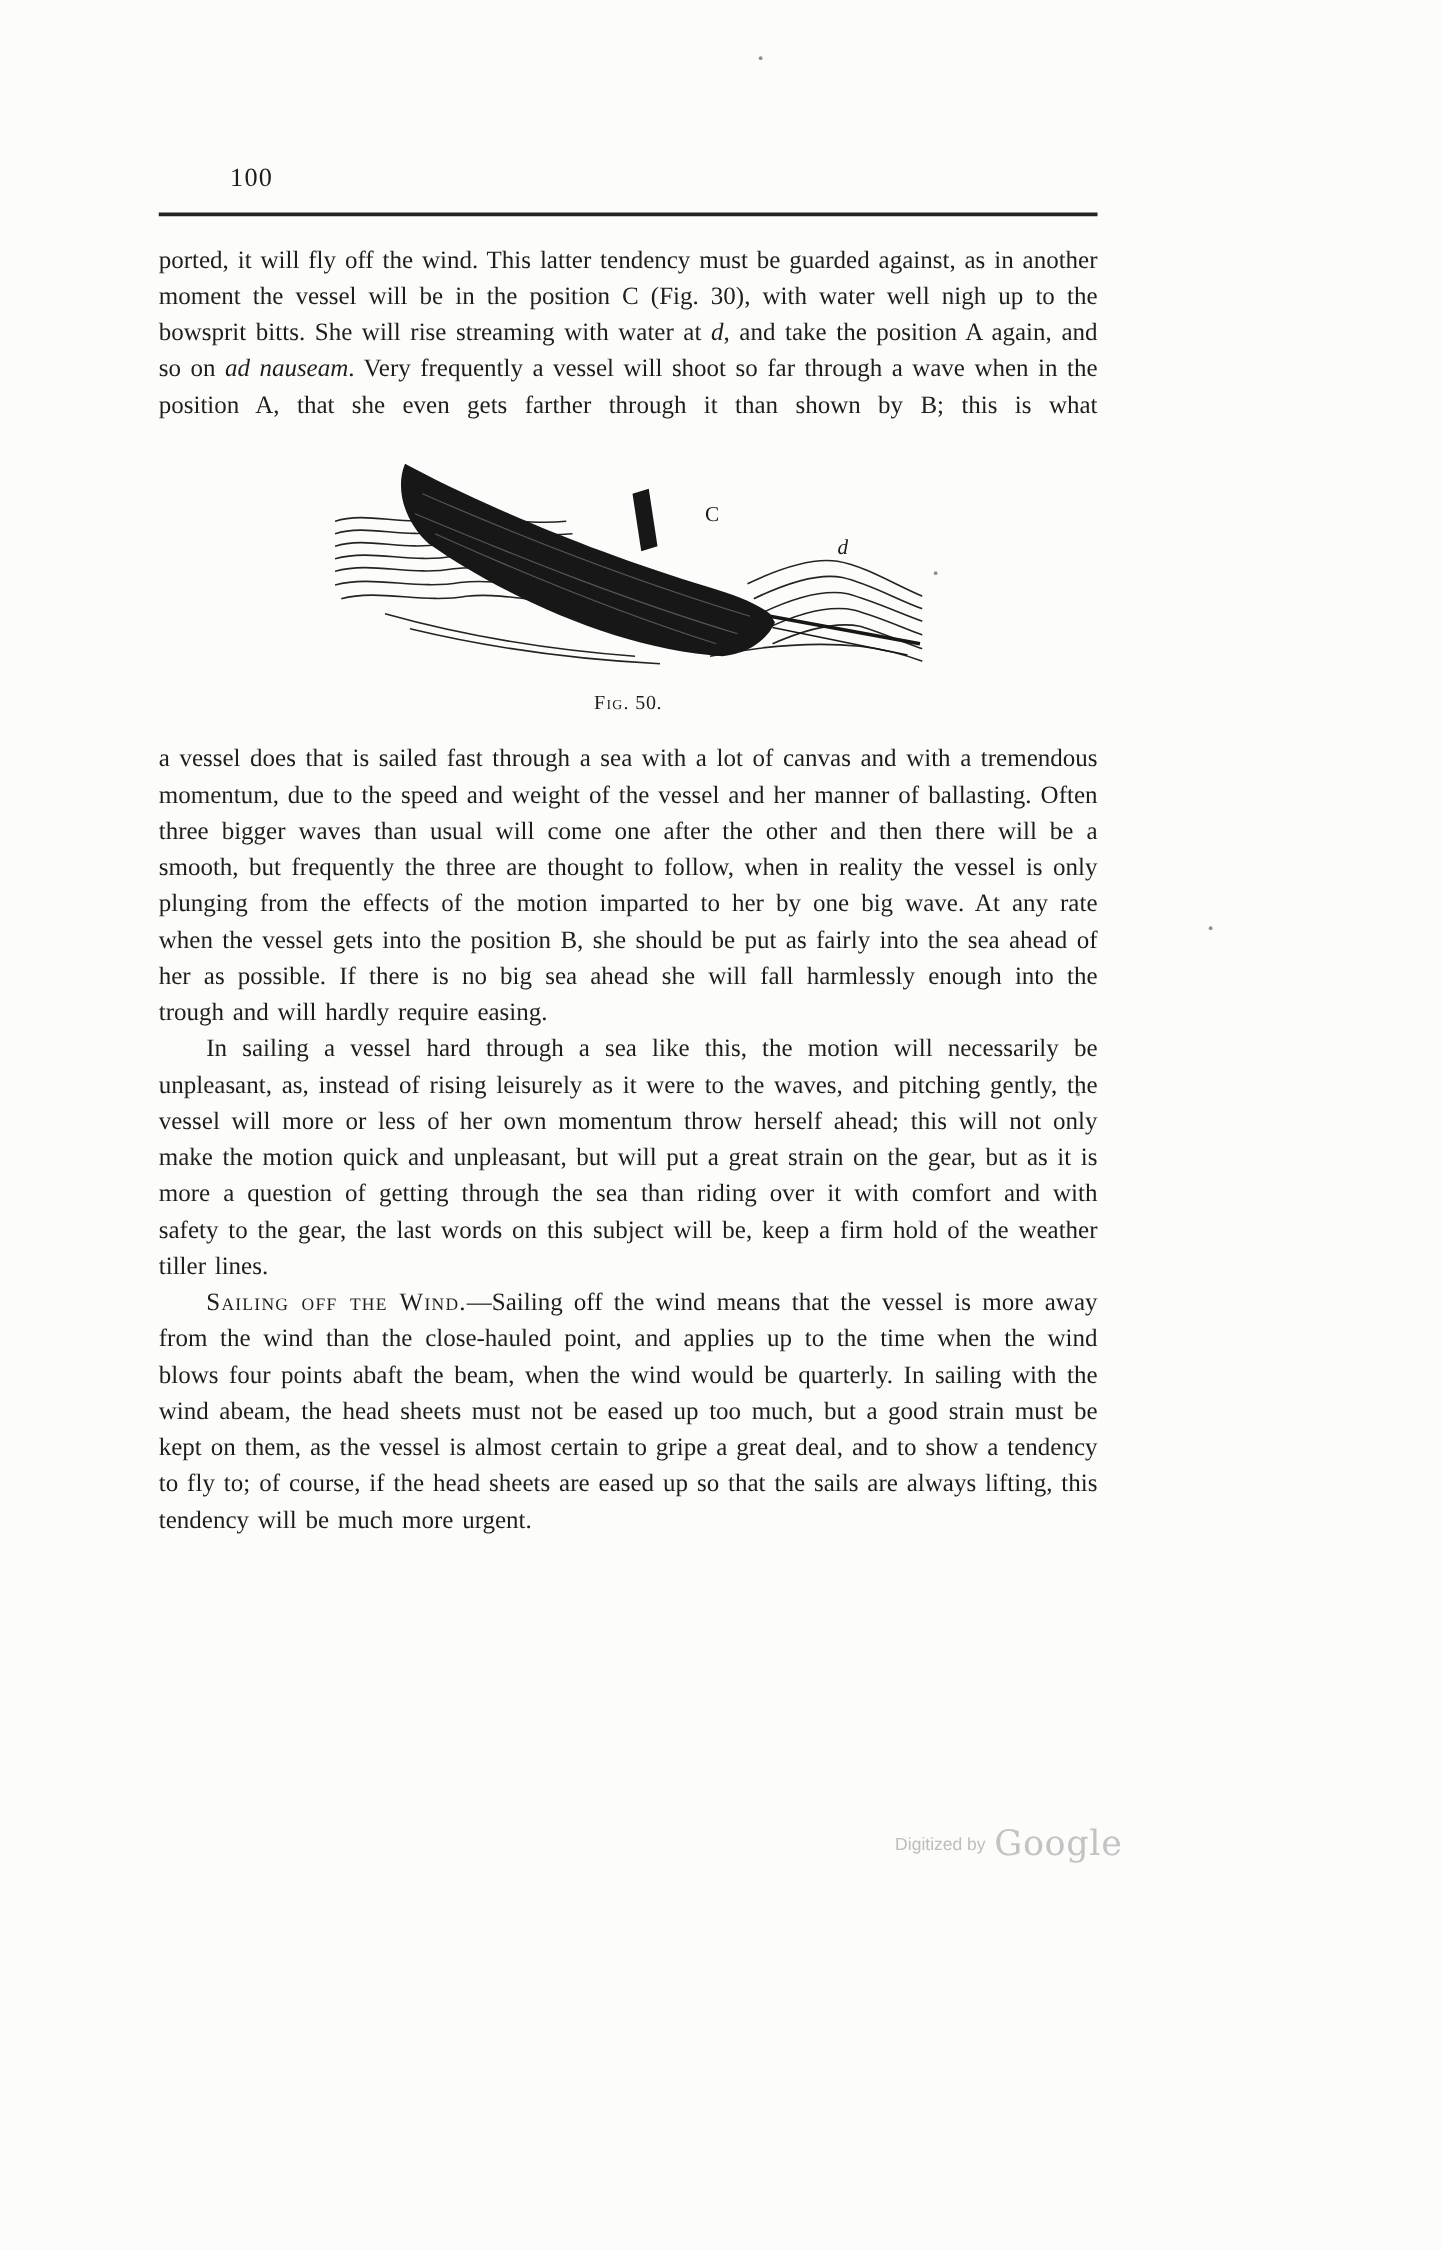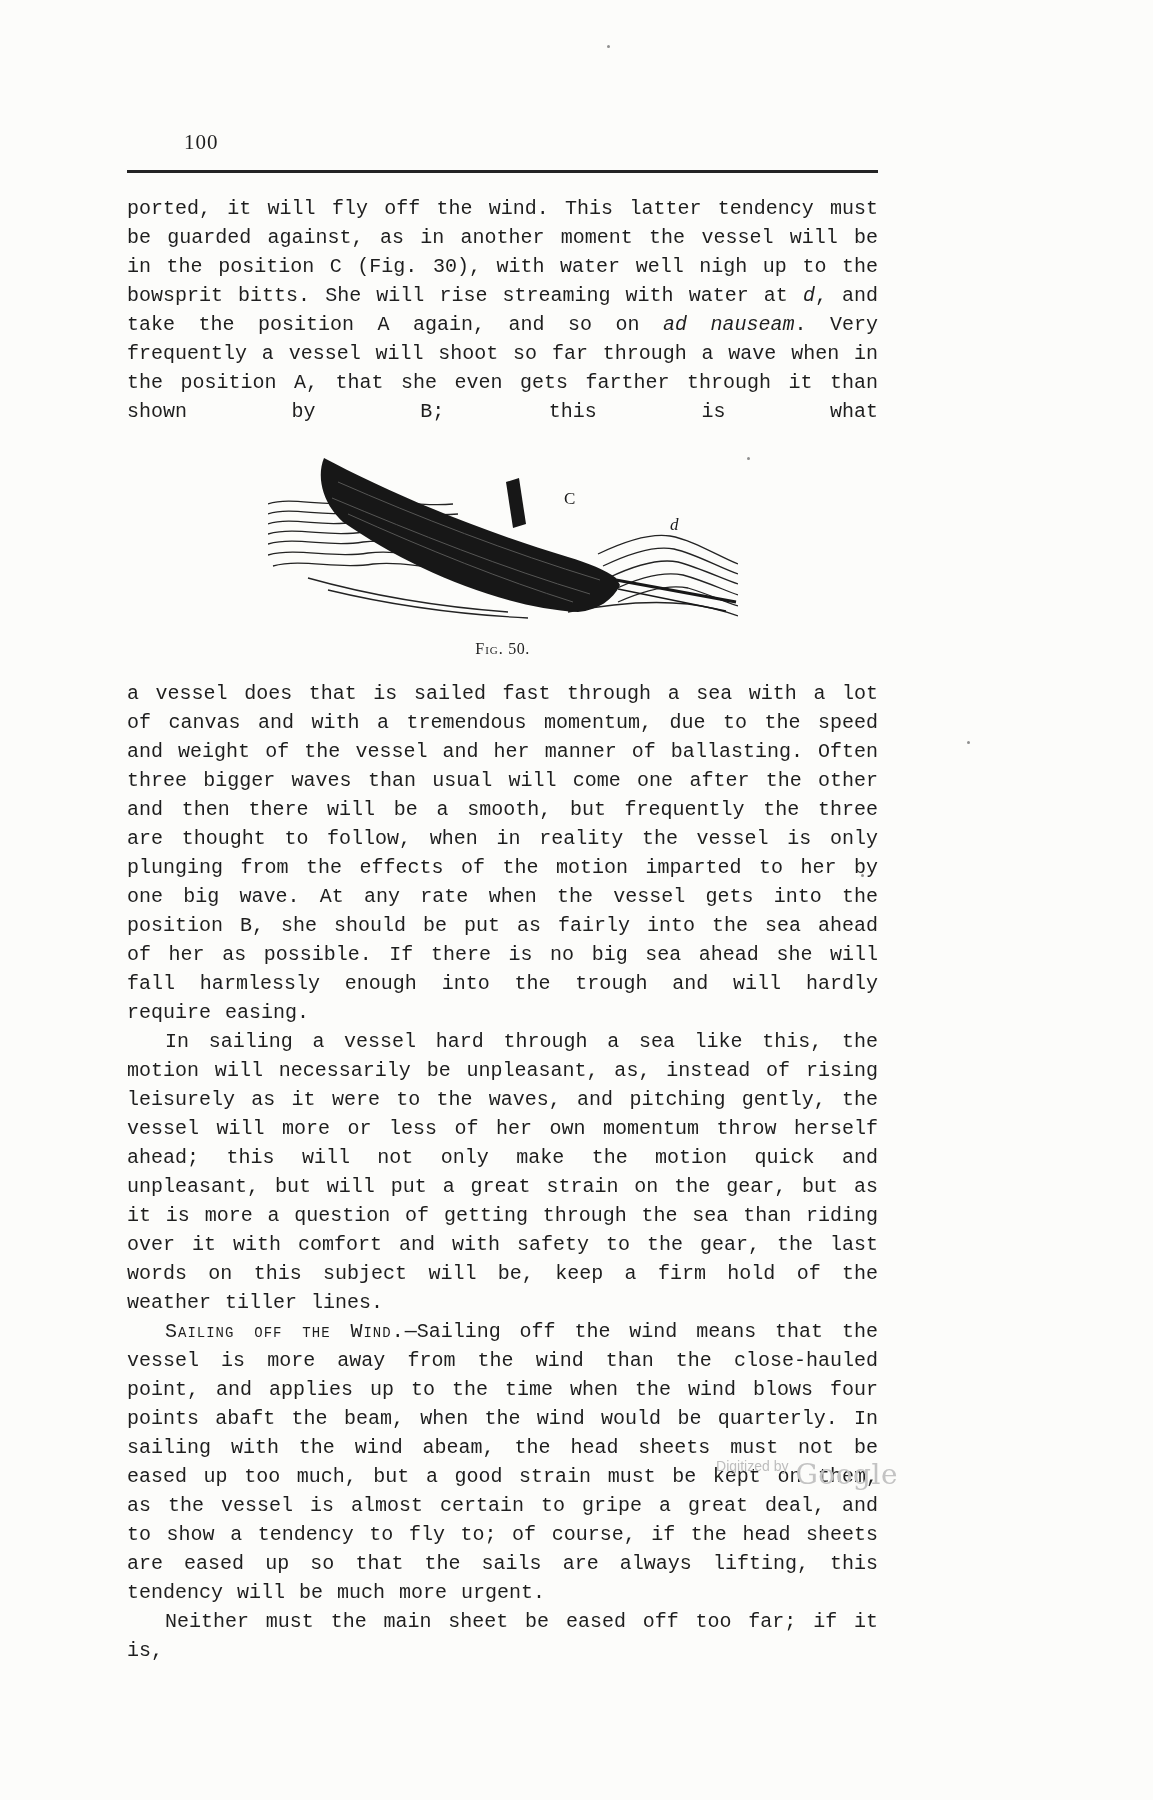--- a/index.html
+++ b/index.html
@@ -53,21 +53,20 @@
   
   .text-block {
     margin-top: 21px;
     font-size: 20px;
     line-height: 29px;
     text-align: justify;
     word-spacing: 2px;
   }
   .text-block p.para {
     margin: 0;
-    font-family: Liberation Mono, monospace;
   }
   .text-block p.indent {
     text-indent: 38px;
   }
   .text-block p.jlast {
     text-align-last: justify;
   }
   .italic { font-style: italic; }
   .smallcaps {
     font-variant: small-caps;
@@ -96,21 +95,21 @@
   .fig-label-italic {
     font-style: italic;
   }
   
   .watermark {
     position: absolute;
     left: 688px;
     top: 1458px;
     width: 210px;
     display: flex;
-    align-items: flex-start;
+    align-items: center;
     justify-content: flex-end;
     gap: 7px;
     user-select: none;
   }
   .watermark .prefix {
     font-family: "Liberation Sans", sans-serif;
     font-size: 14px;
     color: #bdbdbd;
   }
   .watermark .logo {
@@ -180,21 +179,20 @@
     <div class="figure-caption">
       <span class="smallcaps">Fig.</span>
       <span>50.</span>
     </div>
   </div>
 
   <div class="text-block">
       <p class="para"><span>a vessel does that is sailed fast through a sea with a lot of canvas and with a tremendous momentum, due to the speed and weight of the vessel and her manner of ballasting.  Often three bigger waves than usual will come one after the other and then there will be a smooth, but frequently the three are thought to follow, when in reality the vessel is only plunging from the effects of the motion imparted to her by one big wave.  At any rate when the vessel gets into the position B, she should be put as fairly into the sea ahead of her as possible.  If there is no big sea ahead she will fall harmlessly enough into the trough and will hardly require easing.</span></p>
       <p class="para indent"><span>In sailing a vessel hard through a sea like this, the motion will necessarily be unpleasant, as, instead of rising leisurely as it were to the waves, and pitching gently, the vessel will more or less of her own momentum throw herself ahead; this will not only make the motion quick and unpleasant, but will put a great strain on the gear, but as it is more a question of getting through the sea than riding over it with comfort and with safety to the gear, the last words on this subject will be, keep a firm hold of the weather tiller lines.</span></p>
       <p class="para indent"><span class="smallcaps">Sailing off the Wind.</span><span>—Sailing off the wind means that the vessel is more away from the wind than the close-hauled point, and applies up to the time when the wind blows four points abaft the beam, when the wind would be quarterly.  In sailing with the wind abeam, the head sheets must not be eased up too much, but a good strain must be kept on them, as the vessel is almost certain to gripe a great deal, and to show a tendency to fly to; of course, if the head sheets are eased up so that the sails are always lifting, this tendency will be much more urgent.</span></p>
-      <p class="para indent jlast"><span>Neither must the main sheet be eased off too far; if it is,</span></p>
     </div>
 
 </div>
 
 <div class="watermark">
   <span class="prefix">Digitized by</span>
   <span class="logo">Google</span>
 </div>
 
 <div class="speck" style="left:607px; top:45px;"></div>

